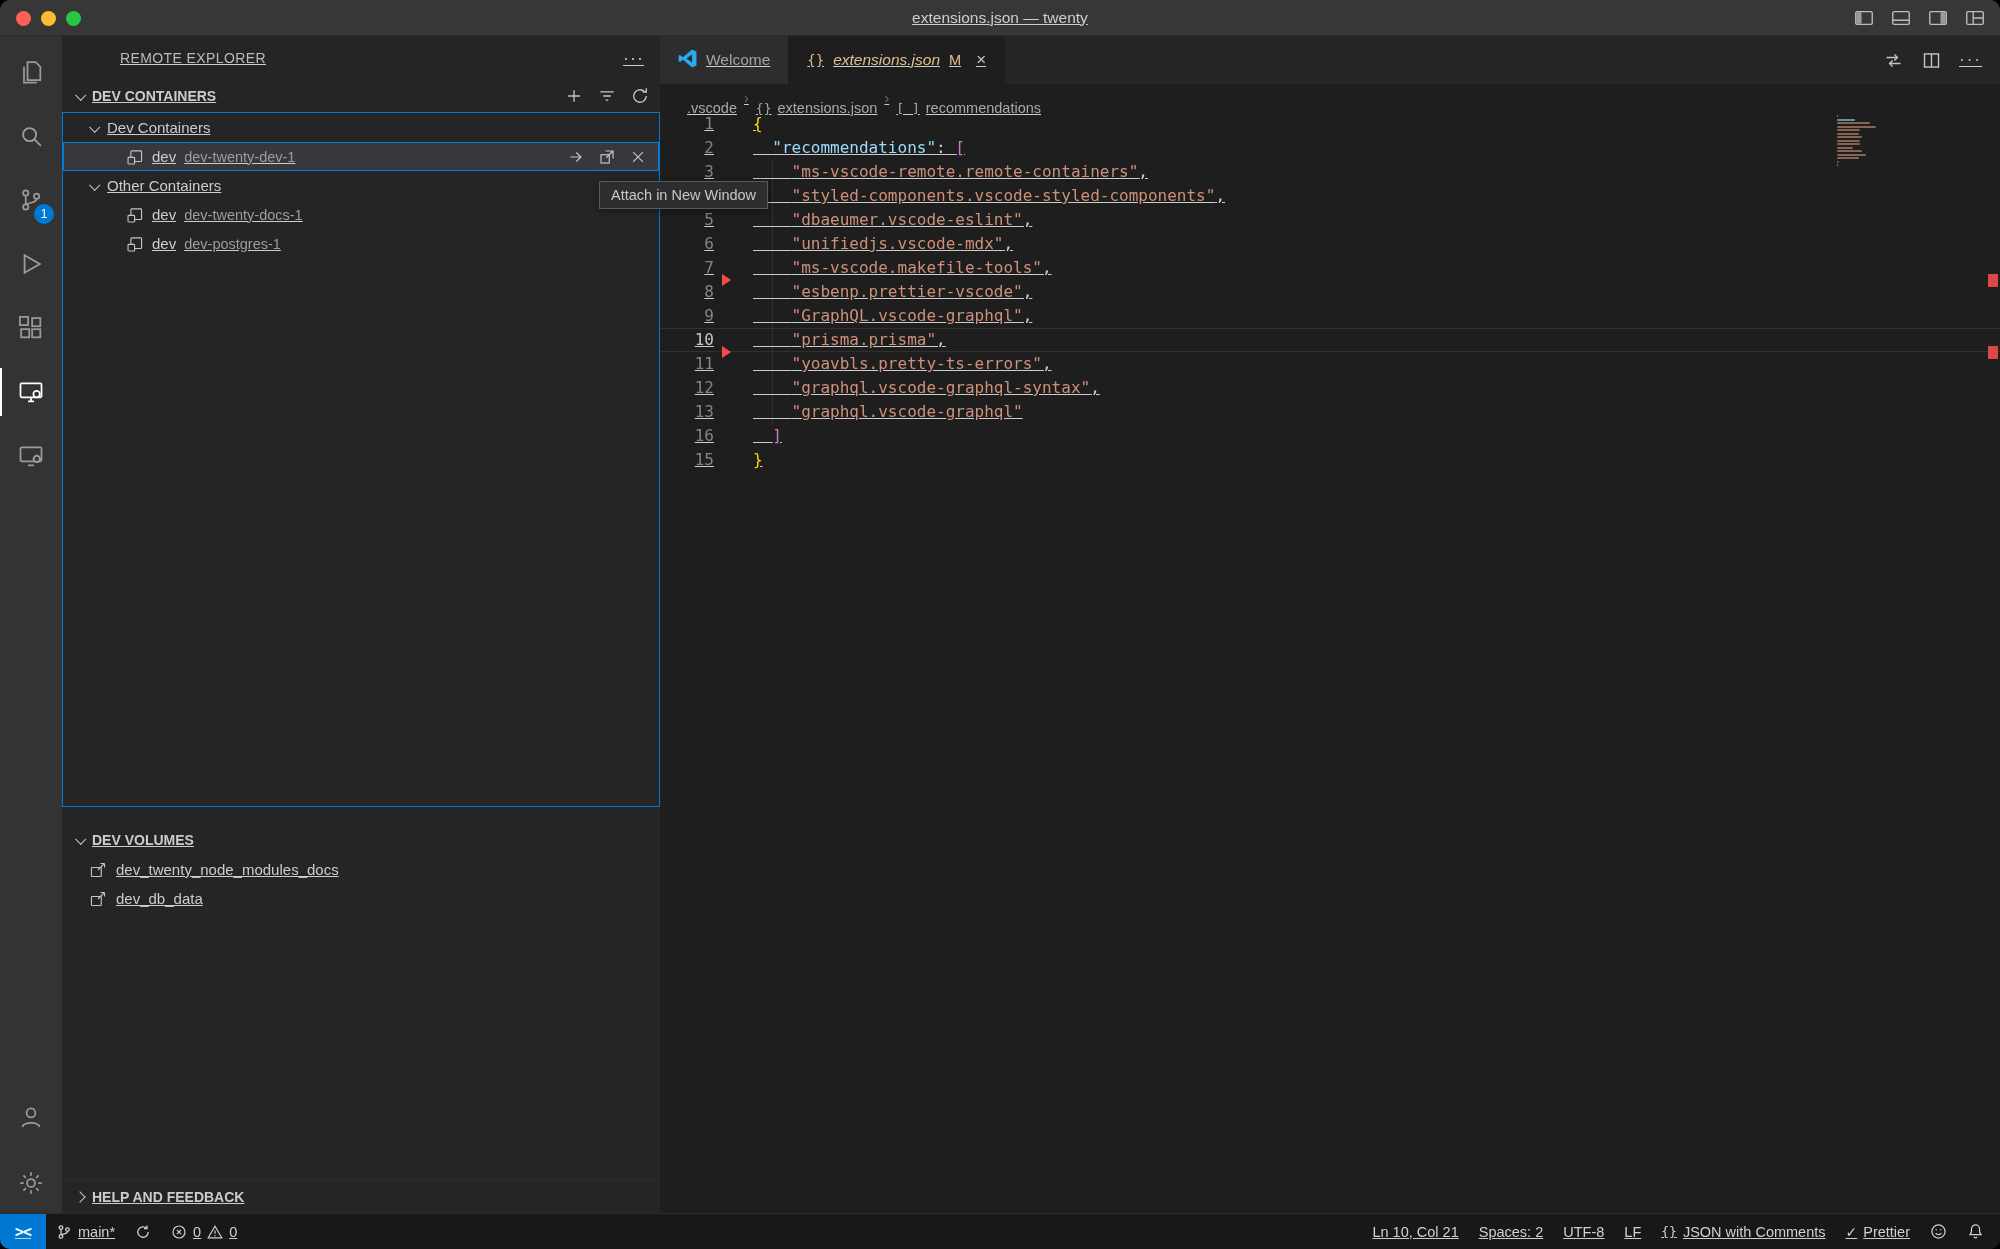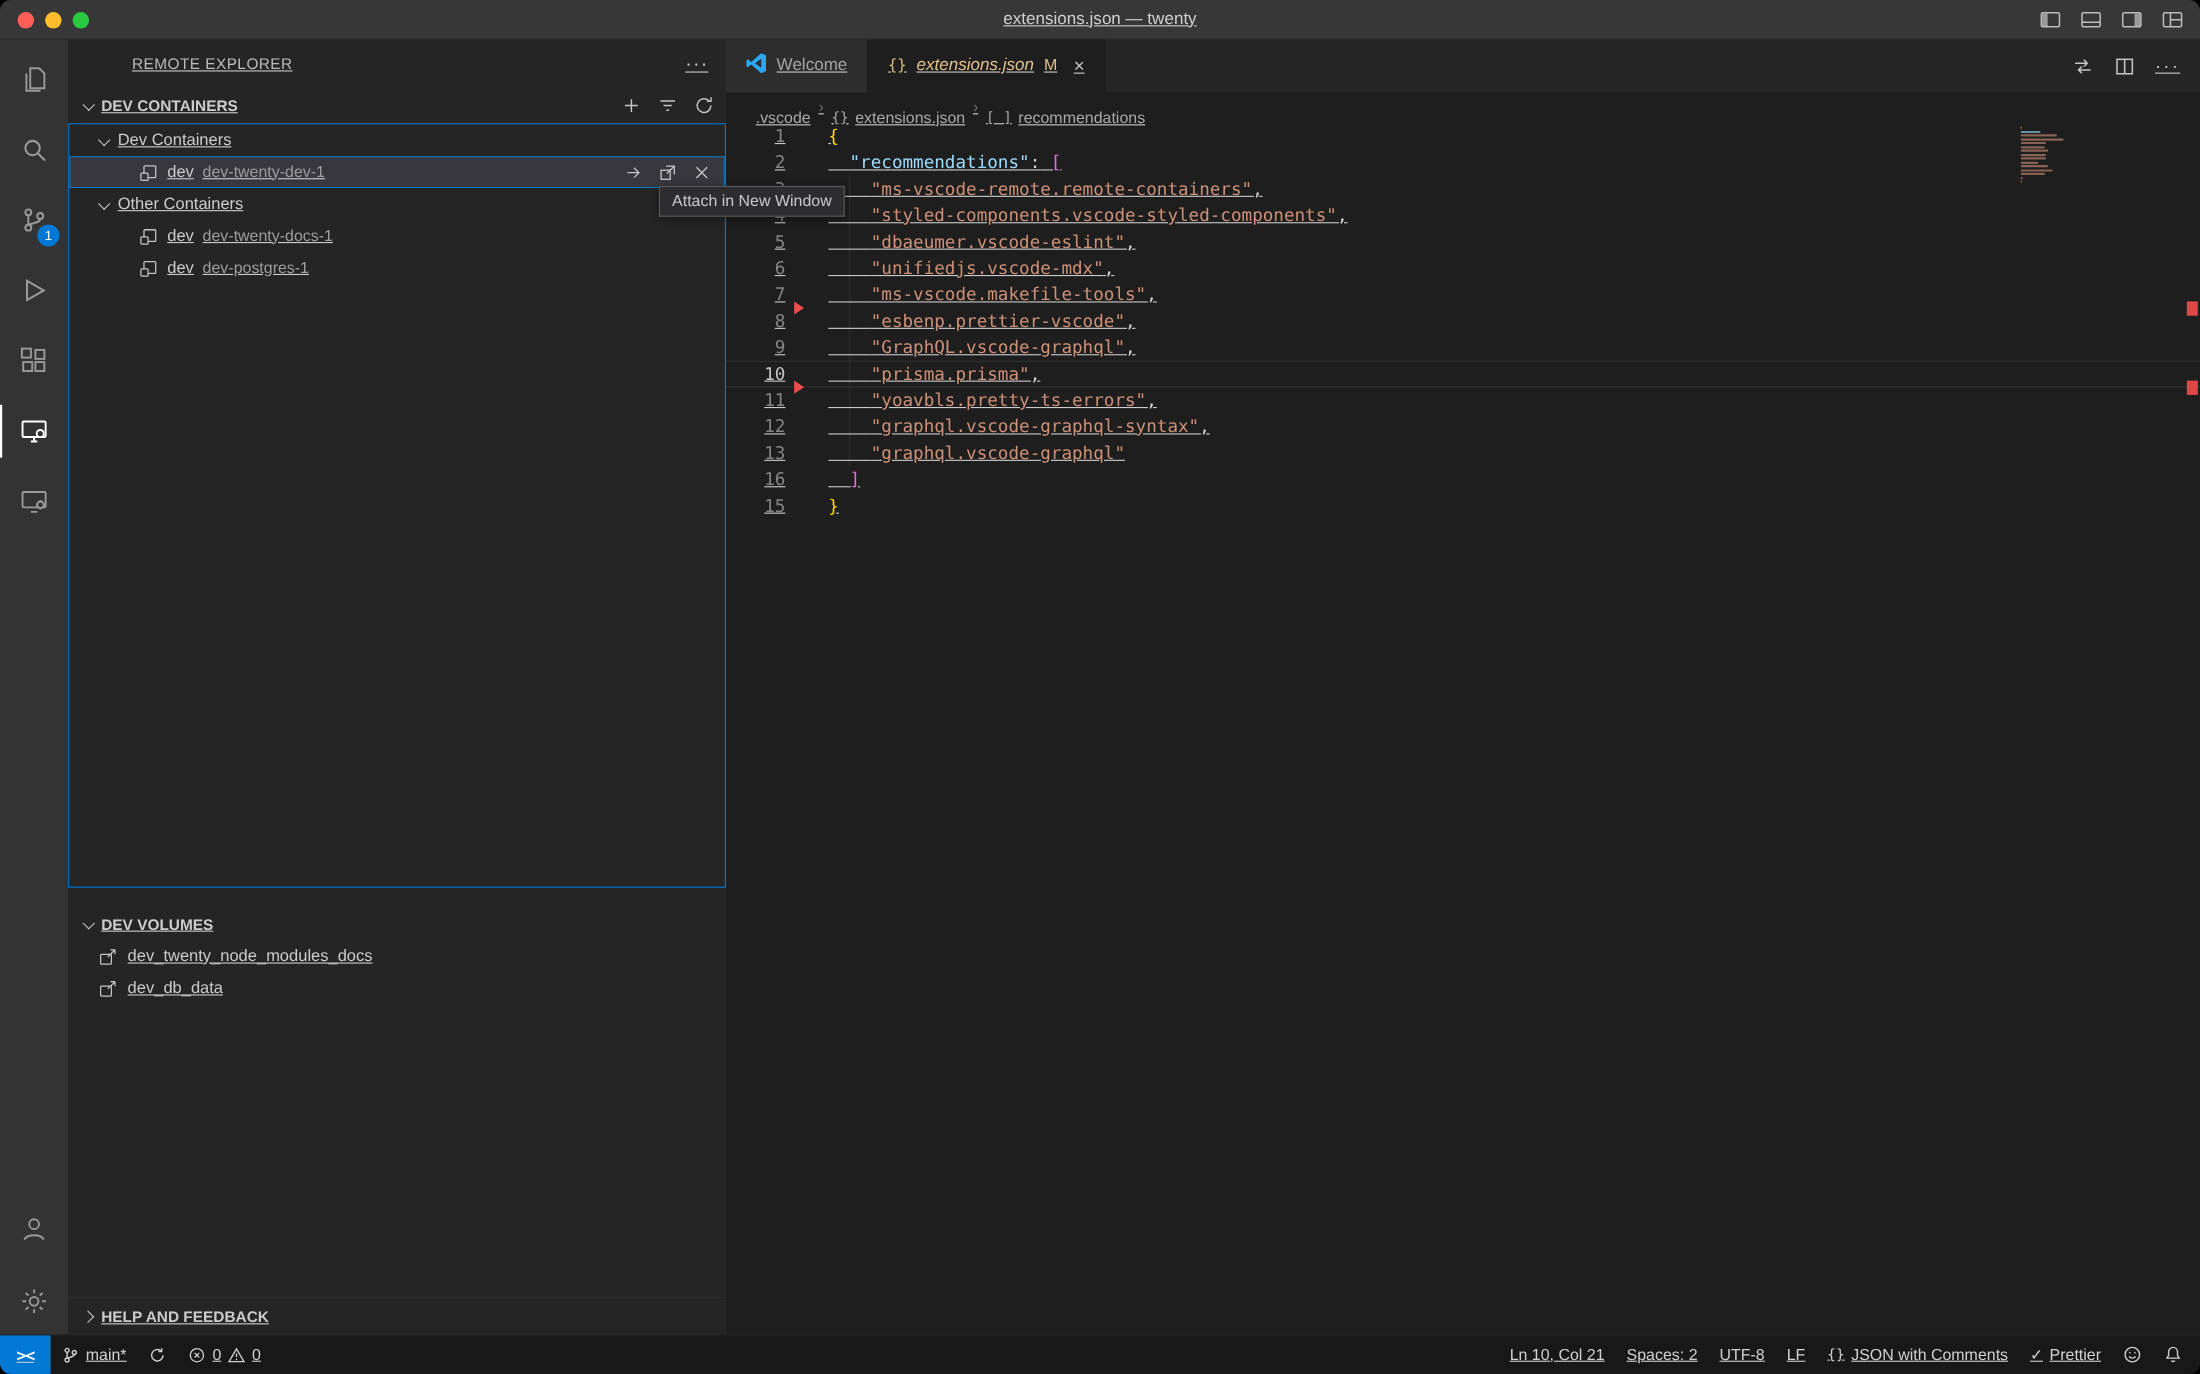--- a/index.html
+++ b/index.html
@@ -43,38 +43,38 @@
   .tree-row.selected { background:#37373d; box-shadow:inset 0 0 0 1px #007fd4; --row-bg:#37373d; }
   .tree-desc { color:#9d9d9d; font-size:14.5px; }
   .row-actions { margin-left:auto; display:flex; gap:13px; padding-right:12px; color:#c5c5c5; align-items:center; }
   .row-actions svg { display:block; }
   .tree-icon svg, .vol-icon svg { display:block; color:#c5c5c5; }
   .volumes-section { margin-top:18px; }
   .vol-row { height:29px; display:flex; align-items:center; gap:9px; padding-left:27px; font-size:15px; color:#cccccc; cursor:pointer; }
   .help-section { margin-top:auto; height:34px; display:flex; align-items:center; gap:8px; padding-left:14px; font-weight:bold; font-size:14px; color:#cccccc; border-top:1px solid #2d2d2d; cursor:pointer; }
 
   
-  .tooltip { position:absolute; left:599px; top:169px; height:28px; z-index:30; background:#2d2d30; border:1px solid #5a5a5a; color:#c8c8c8; font-size:14.5px; display:flex; align-items:center; padding:0 11px; box-shadow:0 2px 8px rgba(0,0,0,.4); }
+  .tooltip { position:absolute; left:599px; top:181px; height:28px; z-index:30; background:#2d2d30; border:1px solid #5a5a5a; color:#c8c8c8; font-size:14.5px; display:flex; align-items:center; padding:0 11px; box-shadow:0 2px 8px rgba(0,0,0,.4); }
 
   
   .editor { flex:1; display:flex; flex-direction:column; background:#1e1e1e; min-width:0; }
   .tabbar { height:48px; background:#252526; display:flex; align-items:stretch; position:relative; flex-shrink:0; }
   .tab { display:flex; align-items:center; gap:9px; padding:0 18px; font-size:15.5px; cursor:pointer; border-right:1px solid #1e1e1e; }
   .tab.inactive { background:#2d2d2d; color:#a3a3a3; }
   .tab.active { background:#1e1e1e; color:#e2c08d; }
   .tab-label.italic { font-style:italic; }
   .tab-badge { color:#e2c08d; font-size:14.5px; }
   .tab-close { color:#c5c5c5; font-size:17px; margin-left:6px; }
   .json-braces { color:#d7ba7d; font-family:"DejaVu Sans Mono",monospace; font-size:14px; }
   .tab-actions { margin-left:auto; display:flex; align-items:center; gap:17px; padding-right:18px; color:#c5c5c5; }
   .tab-actions svg { display:block; cursor:pointer; }
   .dots { letter-spacing:2px; font-size:17px; cursor:pointer; }
 
   .breadcrumbs { height:28px; display:flex; align-items:center; gap:7px; padding-left:27px; font-size:14.5px; color:#a9a9a9; flex-shrink:0; }
-  .crumb { display:flex; align-items:flex-start; gap:6px; cursor:pointer;margin-top:20px; }
+  .crumb { display:flex; align-items:flex-end; gap:6px; cursor:pointer;margin-top:20px; }
   .crumb-sep { color:#6f6f6f; }
   .crumb-sym { font-family:"DejaVu Sans Mono",monospace; font-size:13px; color:#a9a9a9; }
 
   .code-area { position:relative; flex:1; font-family:"DejaVu Sans Mono","Liberation Mono",monospace; font-size:16px; overflow:hidden; }
   .code-line { height:24px; line-height:24px; display:flex; white-space:pre; }
   .code-line.current { border-top:1px solid #303030; border-bottom:1px solid #303030; height:24px; line-height:22px; }
   .line-number { width:54px; text-align:right; color:#858585; flex-shrink:0; }
   .code-line.current .line-number { color:#c6c6c6; }
   .line-content { padding-left:39px; }
   .tok-pl { color:#d4d4d4; } .tok-pun { color:#d4d4d4; }

